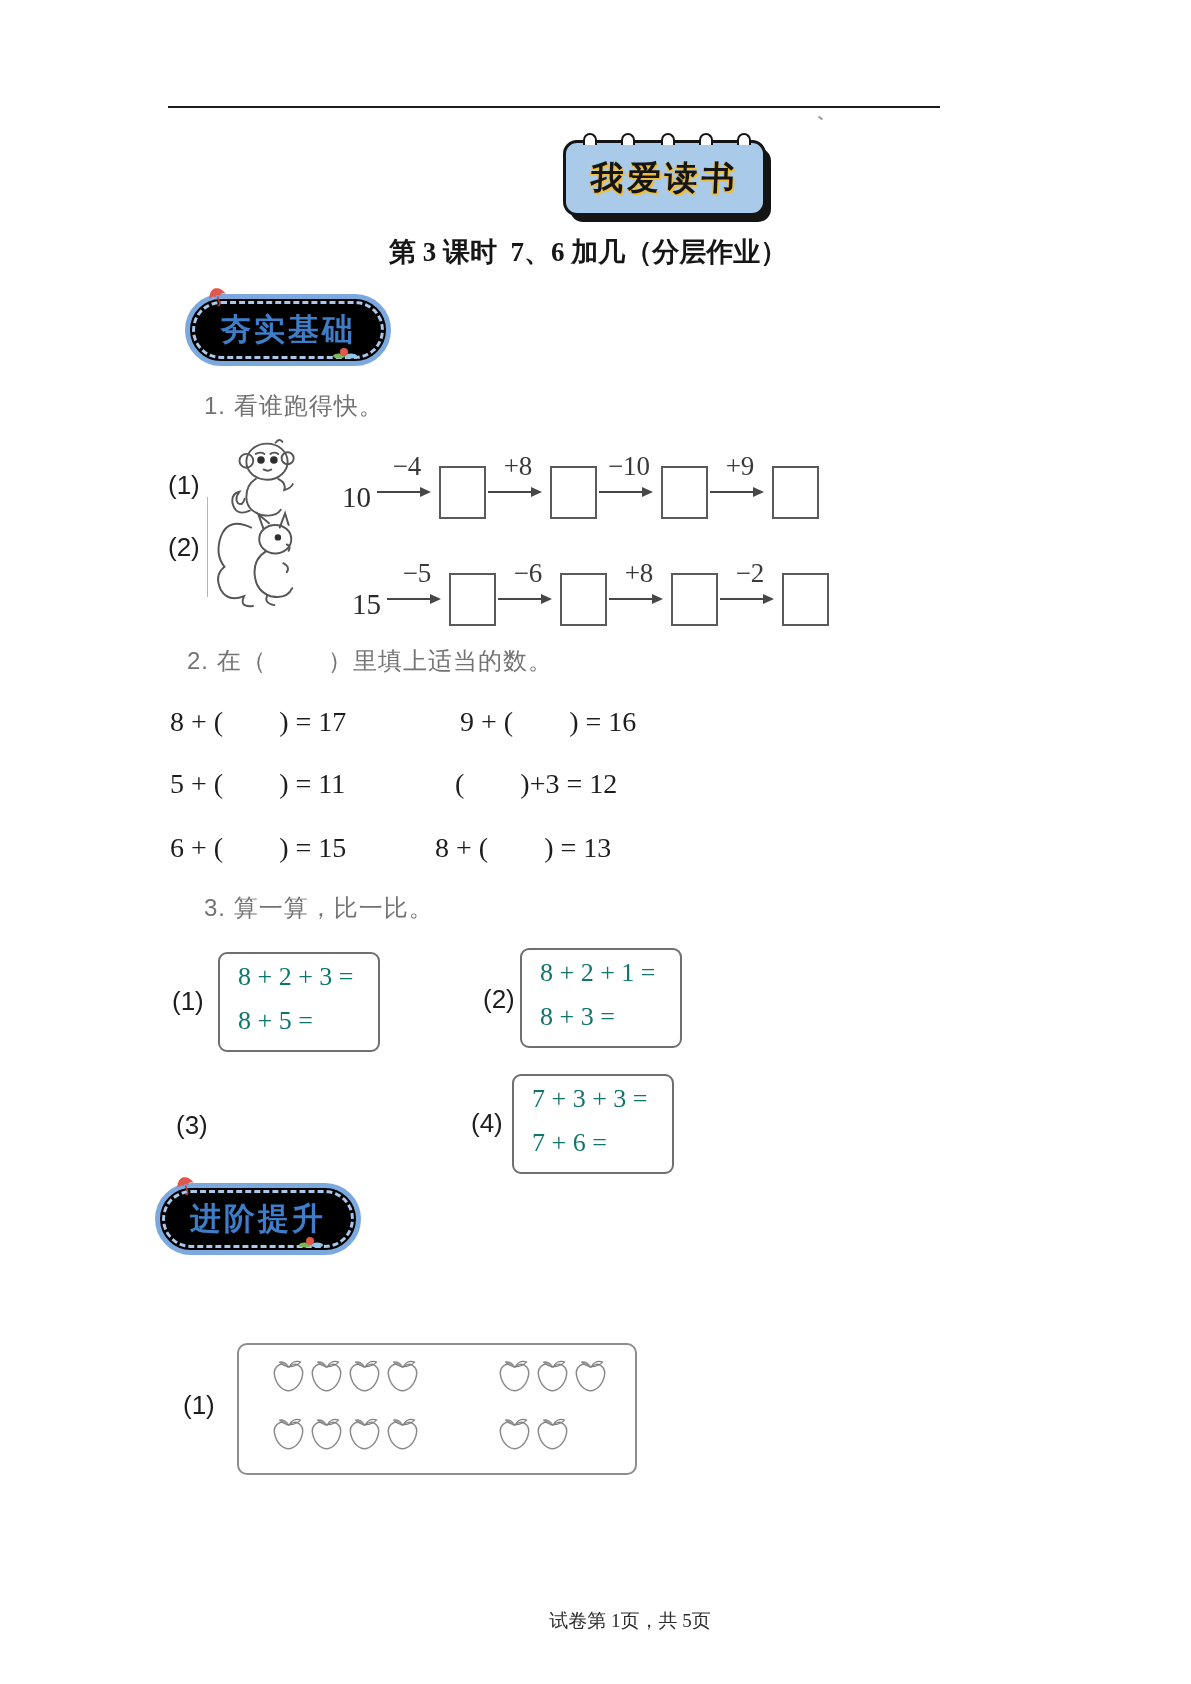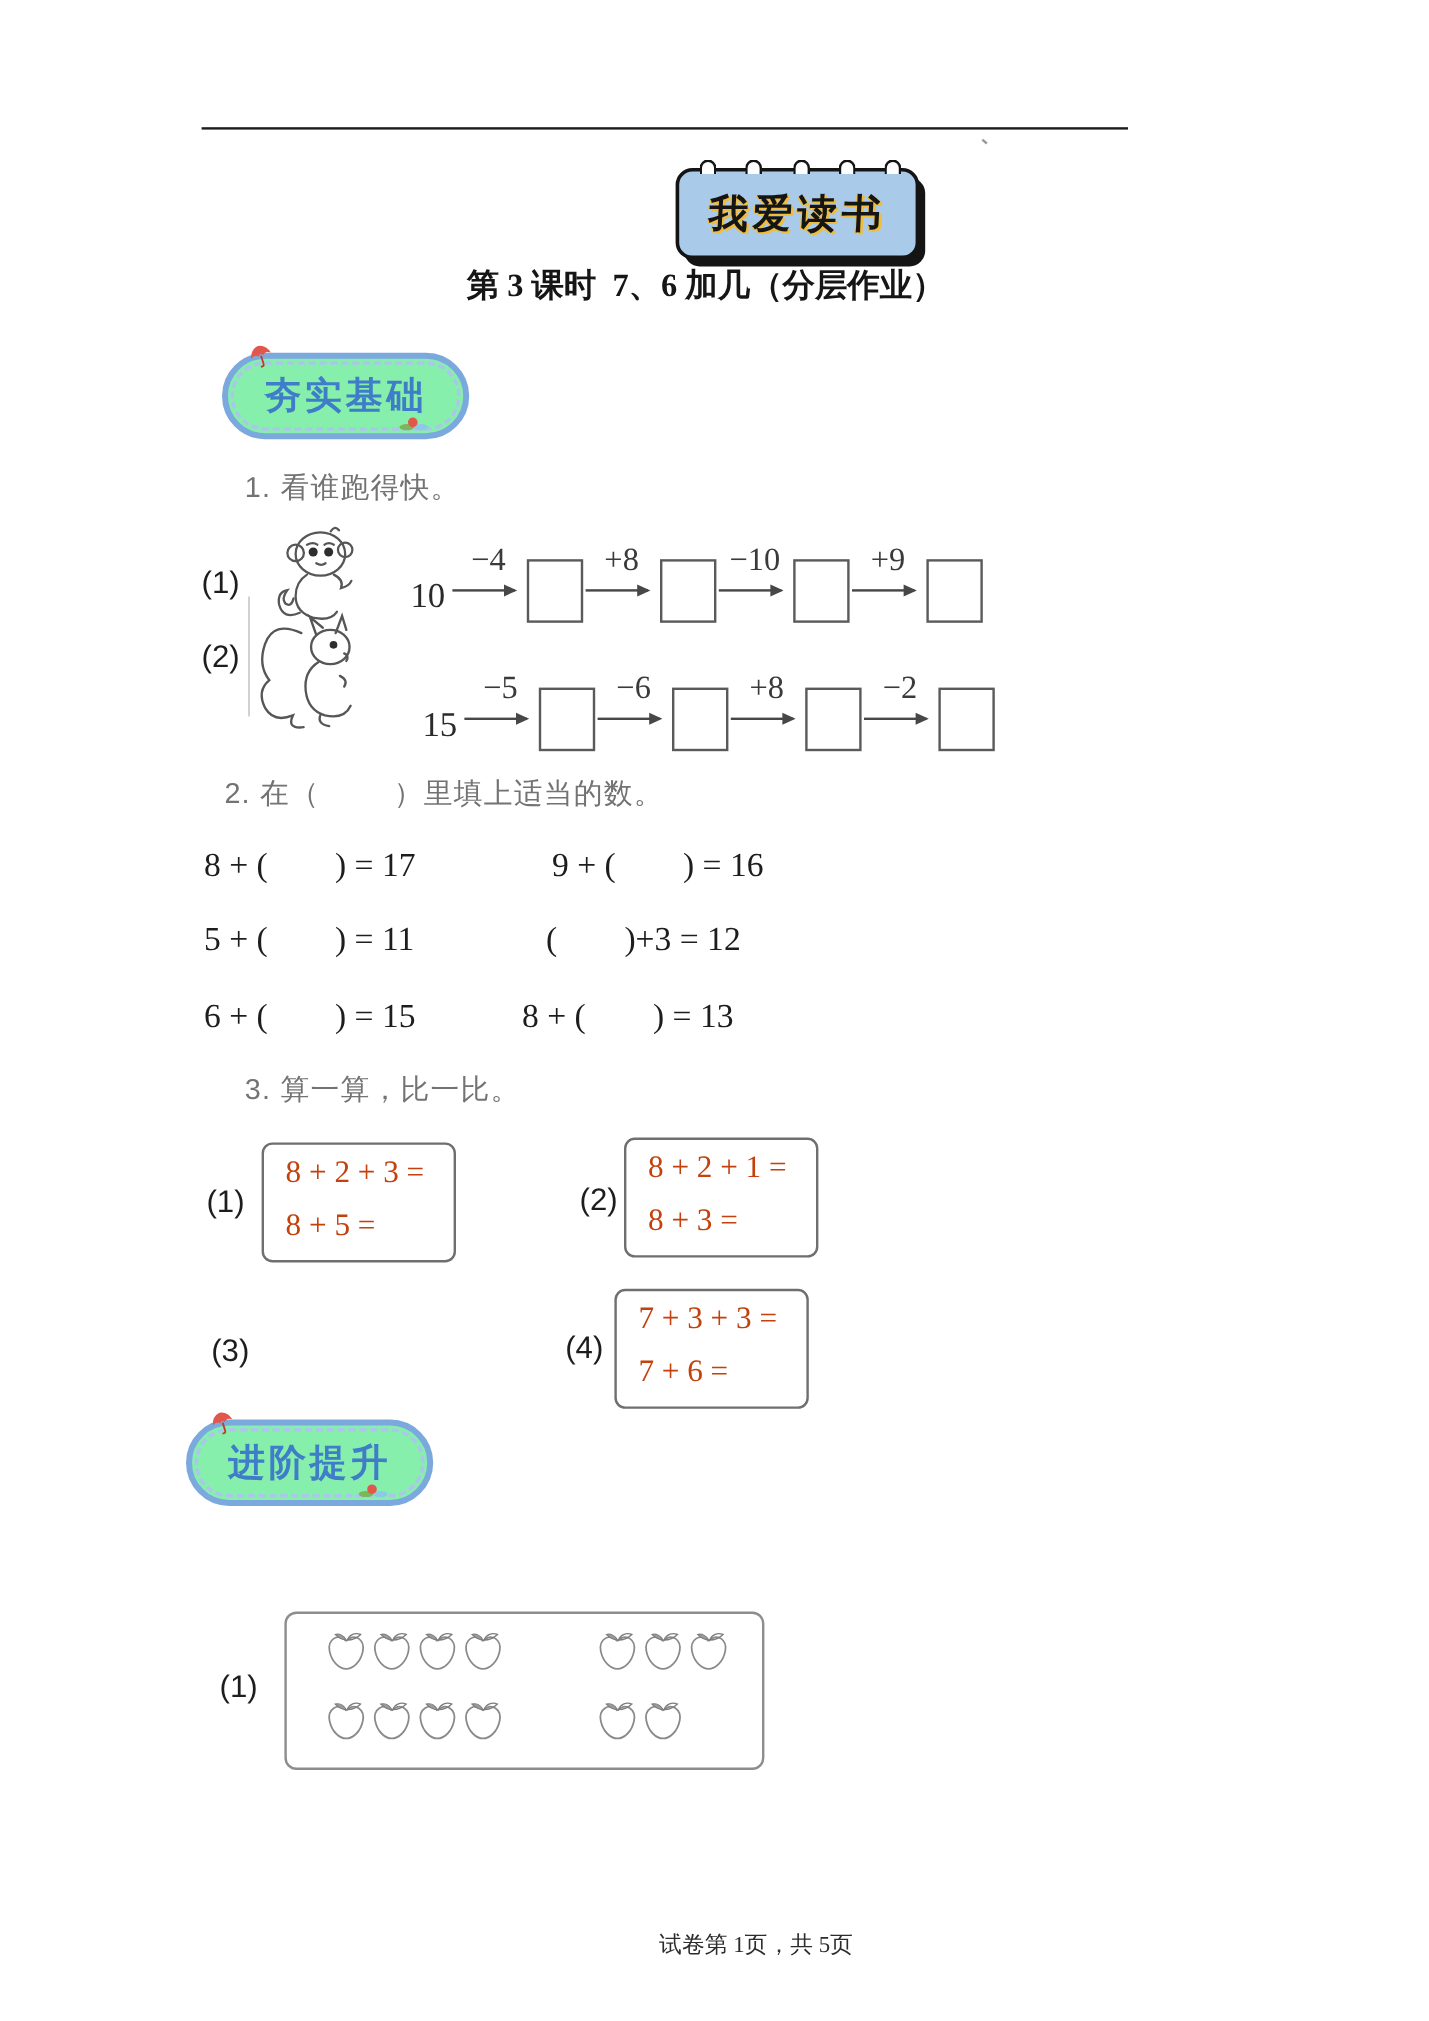--- a/index.html
+++ b/index.html
@@ -25,25 +25,25 @@
   
   .banner{left:563px;top:140px;width:197px;height:70px;background:var(--banner-fill);
           border:3px solid #141414;border-radius:14px;box-shadow:6px 7px 0 -1px #141414;}
   .banner-tab{position:absolute;top:-10px;width:10px;height:10px;background:#fdfdfd;
           border:2.5px solid #141414;border-bottom:none;border-radius:7px 7px 0 0;}
   .banner-text{position:absolute;left:0;top:0;width:100%;height:100%;display:flex;align-items:center;justify-content:center;
           font-weight:900;font-size:33px;letter-spacing:4px;color:#151515;
           text-shadow:2px 2px 0 var(--banner-glow),-1px 1px 0 var(--banner-glow);transform:skewX(-3deg);}
 
   
-  .lesson-title{left:188px;top:220px;width:800px;text-align:center;font-family:var(--serif);
+  .lesson-title{left:188px;top:234px;width:800px;text-align:center;font-family:var(--serif);
           font-weight:bold;font-size:27px;color:#161616;}
 
   
-  .badge{border:5px solid var(--badge-border);border-radius:36px;background:#86efac;}
+  .badge{border:5px solid var(--badge-border);border-radius:36px;background:#000000;}
   .badge .inner{position:absolute;inset:2px;border:3px dashed var(--badge-dash);border-radius:30px;
           display:flex;align-items:center;justify-content:center;}
   .badge .label{font-size:31px;font-weight:bold;color:var(--accent);letter-spacing:3px;}
   .badge1{left:185px;top:294px;width:196px;height:62px;}
   .badge2{left:155px;top:1183px;width:196px;height:62px;}
   .deco{pointer-events:none;}
 
   
   .q-text{font-size:24px;font-weight:500;color:#737373;letter-spacing:1px;margin-left:36px;}
 
@@ -59,21 +59,21 @@
       border-left:11px solid #474747;border-top:5px solid transparent;border-bottom:5px solid transparent;}
   .abox{width:43px;height:49px;border:2px solid #5a5a5a;background:#fff;}
   .scan-line{border-left:1.5px solid #b5b5b5;}
 
   
   .eq{font-family:var(--serif);font-size:28px;color:#1d1d1d;display:flex;align-items:baseline;}
   .paren-gap{display:inline-block;width:56px;}
 
   
   .calc-box{border:2px solid #6f6f6f;border-radius:9px;background:#fff;}
-  .calc-line{position:absolute;left:18px;font-family:var(--serif);font-size:26px;color:#c2410c;}
+  .calc-line{position:absolute;left:18px;font-family:var(--serif);font-size:26px;color:#0f766e;}
   .calc-line.l1{top:8px;}
   .calc-line.l2{top:52px;text-align:center;}
 
   
   .apples-box{left:237px;top:1343px;width:400px;height:132px;border:2px solid #8d8d8d;border-radius:10px;
       box-sizing:border-box;padding:10px 0 0 31px;}
   .apple-row{display:flex;height:46px;margin-bottom:12px;}
   .apple-group{display:flex;}
   .apple-group + .apple-group{margin-left:74px;}
   .apple{width:37px;margin-right:1px;}

